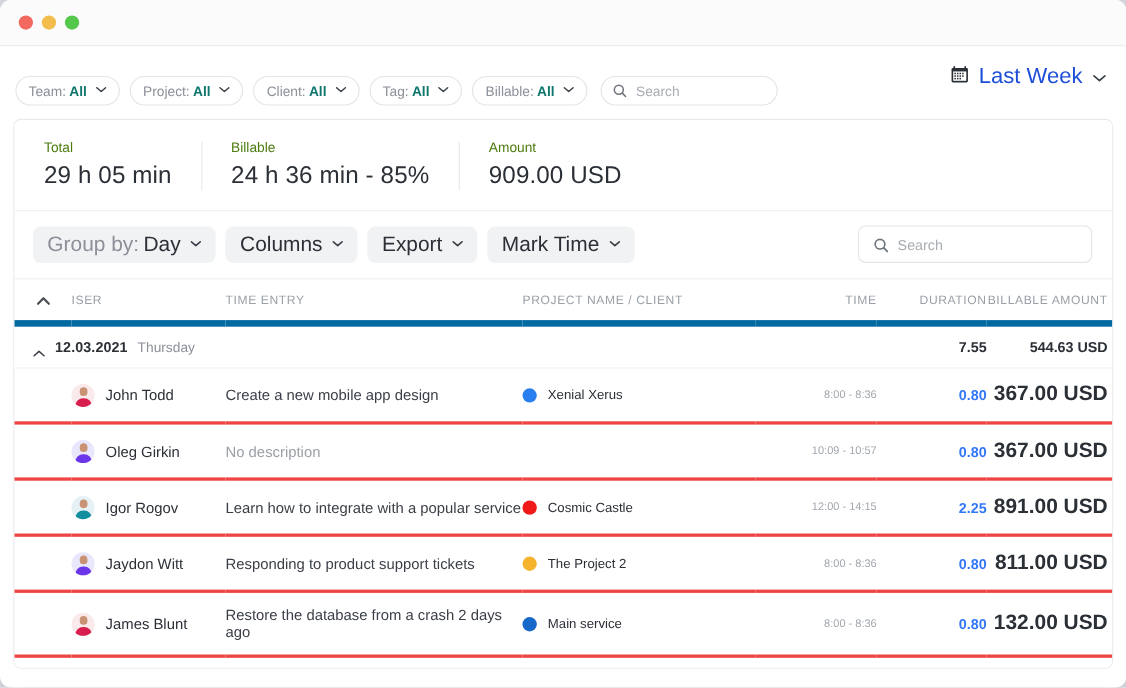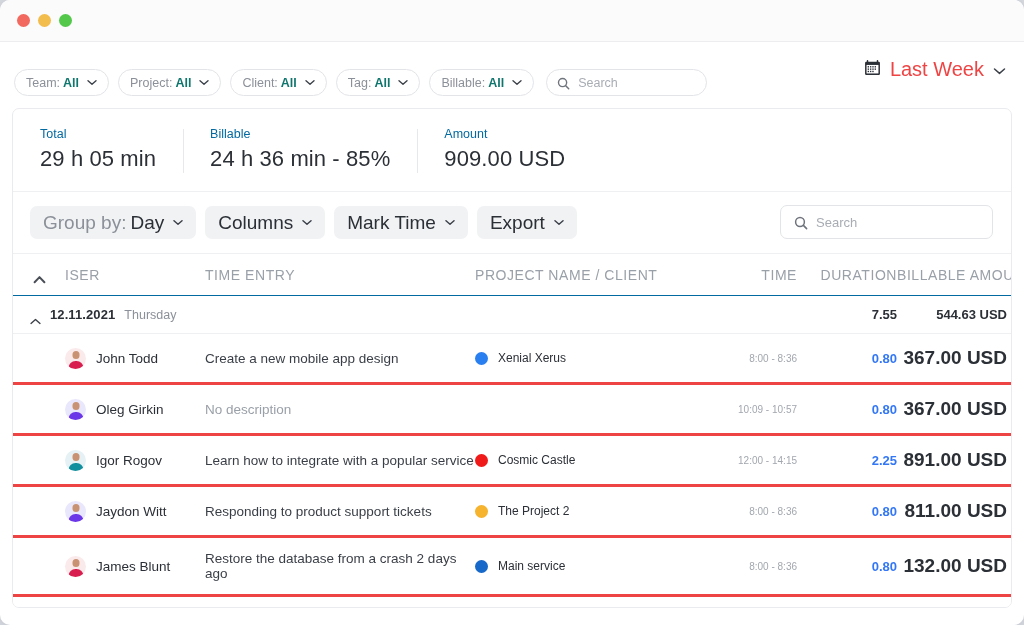--- a/index.html
+++ b/index.html
@@ -43,21 +43,21 @@
     color: #2b2f36;
     letter-spacing: .1px;
     line-height: 30px;
   }
   .daterange {
     position: absolute;
     right: 18px; top: 16px;
     display: flex; align-items: center;
     gap: 9px;
     font-size: 20px;
-    color: #ef4444;
+    color: #1d4ed8;
     cursor: pointer;
   }
   .daterange .cal { font-size: 17px; line-height: 1; position: relative; top: -1px;}
   .daterange .chev { font-size: 13px; color: #4a4f57; position: relative; top: 1px;}
 
   
   .filters {
     display: flex; align-items: center;
     gap: 9px;
     margin-top: 13px;
@@ -113,21 +113,21 @@
   .summary {
     display: flex; align-items: flex-start;
     padding: 18px 0 19px 0;
     border-bottom: 1px solid #eff0f2;
   }
   .sumcell { padding: 0 27px; position: relative; }
   .sumcell + .sumcell::before {
     content: ""; position: absolute; left: 0; top: 2px;
     width: 1px; height: 44px; background: #e7e8ec;
   }
-  .sumlabel { font-size: 12.5px; color: #0369a1; margin-bottom: 5px; }
+  .sumlabel { font-size: 12.5px; color: #4d7c0f; margin-bottom: 5px; }
   .sumvalue { font-size: 22px; color: #2b2f36; font-weight: 400; letter-spacing: .1px;}
 
   
   .toolbar {
     display: flex; align-items: center;
     padding: 14px 18px 14px 17px;
     position: relative;
     border-bottom: 1px solid #eff0f2;
   }
   .gbtn {
@@ -160,27 +160,27 @@
   .tbsearch input {
     border: none; outline: none;
     font-family: inherit; font-size: 13px;
     color: #2b2f36; width: 100%; background: transparent;
   }
   .tbsearch input::placeholder { color: #a8acb3; }
 
   
   table.report { width: 100%; border-collapse: collapse; table-layout: fixed; }
   .report th {
-    font-size: 14px;
+    font-size: 11px;
     font-weight: 400;
     letter-spacing: .55px;
     color: #9aa0a8;
     text-align: left;
     padding: 13px 0 12px 0;
-    border-bottom: 1px solid #0369a1;
+    border-bottom: 6px solid #0369a1;
     white-space: nowrap;
     margin-left: 22px;
   }
   .c-sort { width: 52px; padding-left: 20px !important; }
   .c-user { width: 140px; }
   .c-entry { width: 270px; }
   .c-proj  { width: 212px; }
   .c-time  { width: 110px; text-align: right !important; }
   .c-dur   { width: 100px; text-align: right !important; }
   .c-amt   { width: 128px; text-align: right !important; padding-right: 18px !important; }
@@ -360,29 +360,29 @@
       </button>
       <button class="gbtn">
         <span>Columns</span>
         <span class="chev">
           <svg width="10" height="7" viewBox="0 0 10 7">
               <path d="M1 1.8 L5 5.2 L9 1.8" stroke="#3c4149" stroke-width="1.5" fill="none" stroke-linecap="round" stroke-linejoin="round"></path>
             </svg>
         </span>
       </button>
       <button class="gbtn">
-        <span>Mark Time</span>
+        <span>Export</span>
         <span class="chev">
           <svg width="10" height="7" viewBox="0 0 10 7">
               <path d="M1 1.8 L5 5.2 L9 1.8" stroke="#3c4149" stroke-width="1.5" fill="none" stroke-linecap="round" stroke-linejoin="round"></path>
             </svg>
         </span>
       </button>
       <button class="gbtn">
-        <span>Export</span>
+        <span>Mark Time</span>
         <span class="chev">
           <svg width="10" height="7" viewBox="0 0 10 7">
               <path d="M1 1.8 L5 5.2 L9 1.8" stroke="#3c4149" stroke-width="1.5" fill="none" stroke-linecap="round" stroke-linejoin="round"></path>
             </svg>
         </span>
       </button>
 
       <div class="tbsearch">
         <span class="mag">
           <svg width="14" height="14" viewBox="0 0 14 14" fill="none">
@@ -415,21 +415,21 @@
       <tbody>
 
         <tr class="daterow">
           <td colspan="4">
             <div class="dcell">
               <span class="dchev">
                 <svg width="11" height="7" viewBox="0 0 11 7" fill="none">
                   <path d="M1 5.4 L5.5 1.4 L10 5.4" stroke="#3c4149" stroke-width="1.4" stroke-linecap="round" stroke-linejoin="round"></path>
                 </svg>
               </span>
-              <span class="ddate">12.11.2021</span>
+              <span class="ddate">12.03.2021</span>
               <span class="dday">Thursday</span>
             </div>
           </td>
           <td></td>
           <td>
               <div class="dtotal">7.55</div>
             </td>
           <td>
               <div class="damt">544.63 USD</div>
             </td>

